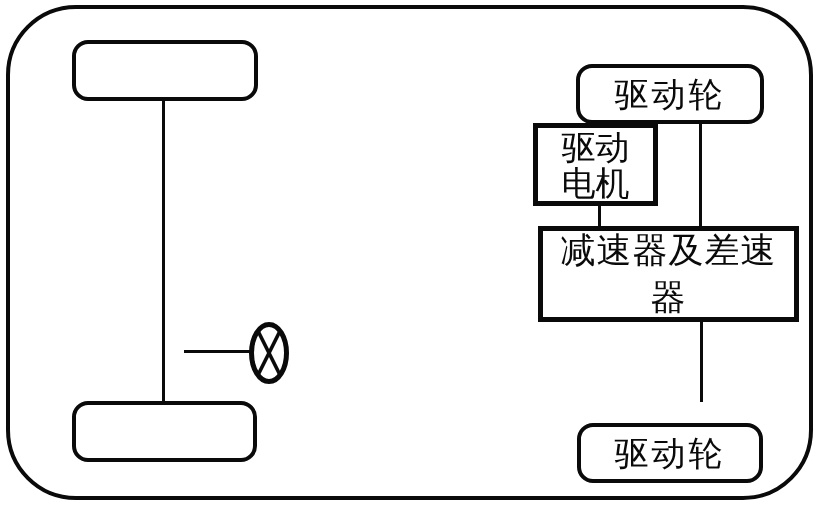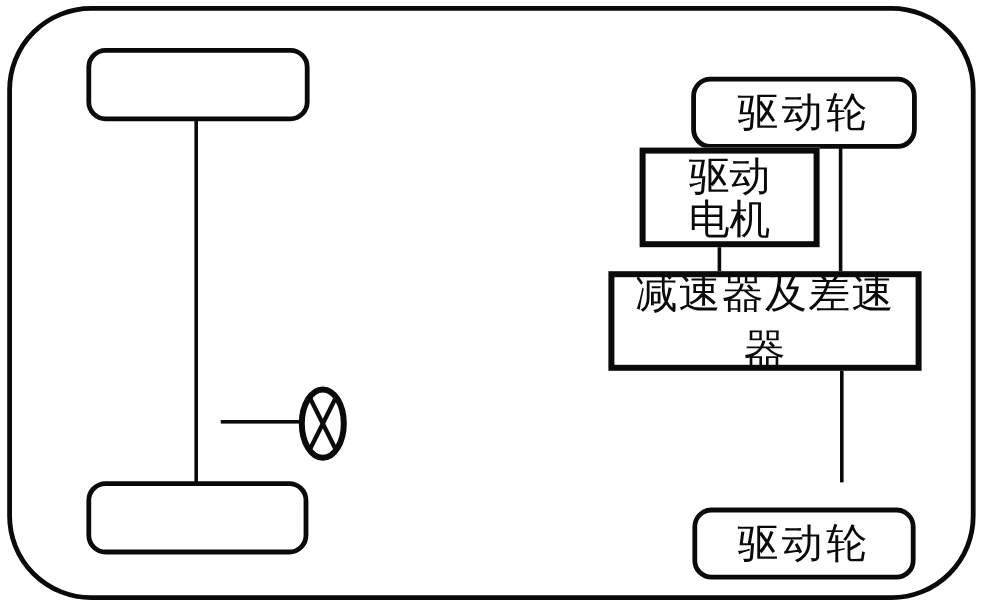--- a/index.html
+++ b/index.html
@@ -59,27 +59,27 @@
     background: #ffffff;
     display: flex;
     flex-direction: column;
     align-items: center;
     justify-content: center;
     text-align: center;
     z-index: 2;
   }
   .motor-box {
     left: 533px; top: 123px;
-    width: 150px; height: 83px;
+    width: 125px; height: 83px;
     font-size: 34px;
     line-height: 36px;
   }
   .reducer-box {
-    left: 507px; top: 226px;
-    width: 261px; height: 83px;
+    left: 538px; top: 226px;
+    width: 261px; height: 96px;
     font-size: 35px;
     letter-spacing: 1px;
   }
 
   
   .vline, .hline { background: #0a0a0a; z-index: 1; }
   .vline { width: 3px; }
   .hline { height: 3px; }
 
   .steering-svg { z-index: 2; }

